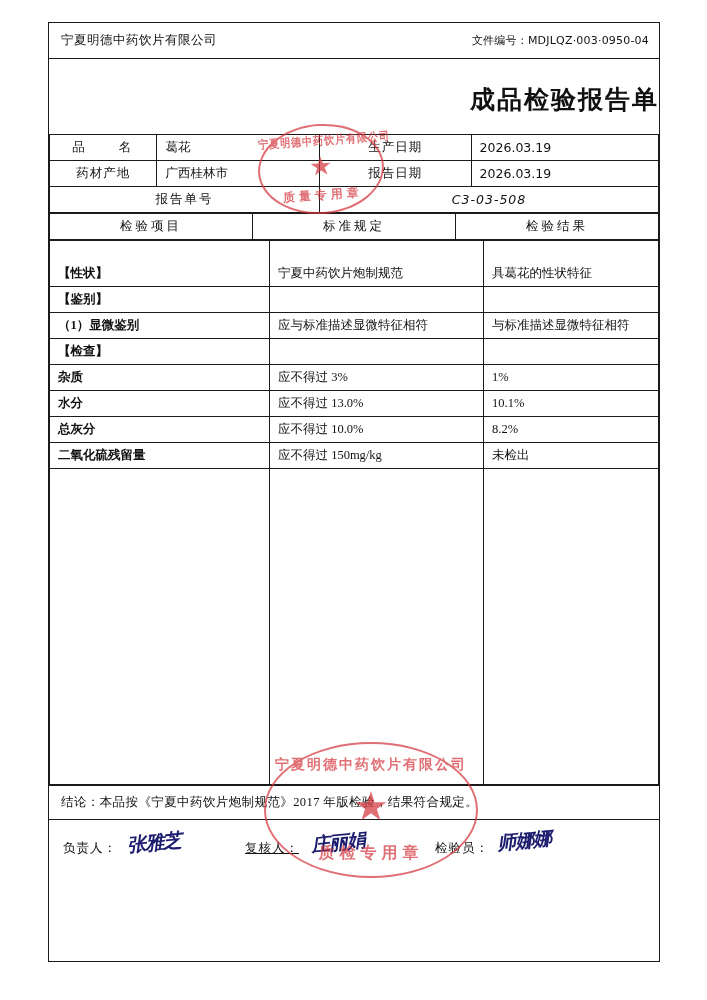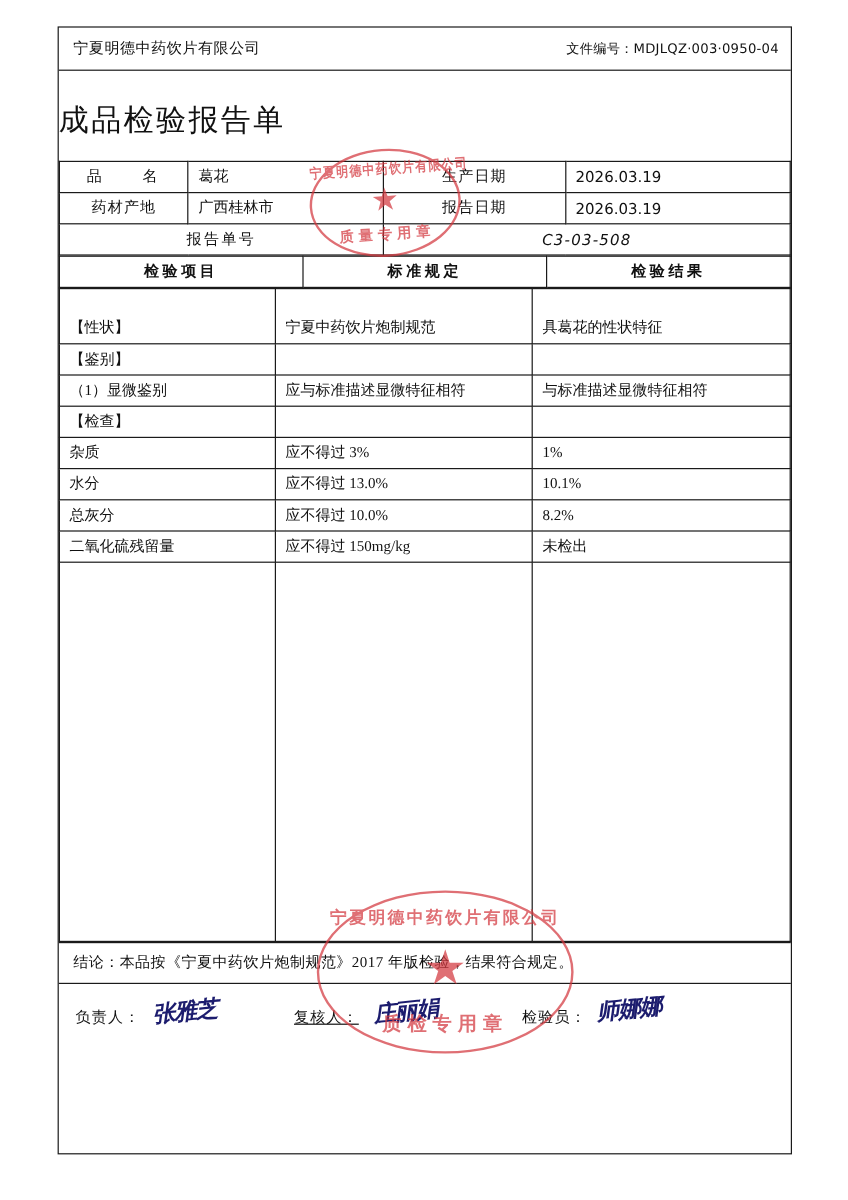--- a/index.html
+++ b/index.html
@@ -47,23 +47,23 @@
   }
   .hdr .docno {
     position: absolute;
     right: 10px;
     top: 10px;
     font-size: 11px;
     font-family: "DejaVu Sans", sans-serif;
     letter-spacing: .2px;
   }
   .title {
-    text-align: left;
+    text-align: right;
     font-size: 25px;
-    font-weight: normal;
+    font-weight: bold;
     letter-spacing: 2px;
     padding-top: 24px;
     padding-bottom: 18px;
   }
   table.main {
     width: 100%;
     border-collapse: collapse;
     table-layout: fixed;
   }
   table.main td {
@@ -105,34 +105,33 @@
     font-size: 13px;
     letter-spacing: 1px;
     font-style: italic;
   }
   
   .res-head td {
     text-align: center;
     height: 30px;
     letter-spacing: 3px;
     font-size: 12.5px;
-    font-weight: bold;
   }
   .res-body td {
     border-left: 1px solid #1a1a1a;
     border-right: 1px solid #1a1a1a;
     border-top: none;
     border-bottom: none;
     height: 27px;
     font-size: 12.5px;
     vertical-align: top;
     padding-top: 5px;
   }
   .res-body tr.first td { padding-top: 24px; }
-  .res-body td.c1 { width: 180px; }
+  .res-body td.c1 { width: 220px; font-weight: bold; }
   .res-body td.c2 { width: 214px; }
   .res-body td.c3 { }
   .res-body td.spacer { height: 316px; }
   .concl {
     border-top: 1px solid #1a1a1a;
     border-bottom: 1px solid #1a1a1a;
     font-size: 12.5px;
     padding: 8px 10px 8px 12px;
     letter-spacing: .4px;
     box-sizing: border-box;

